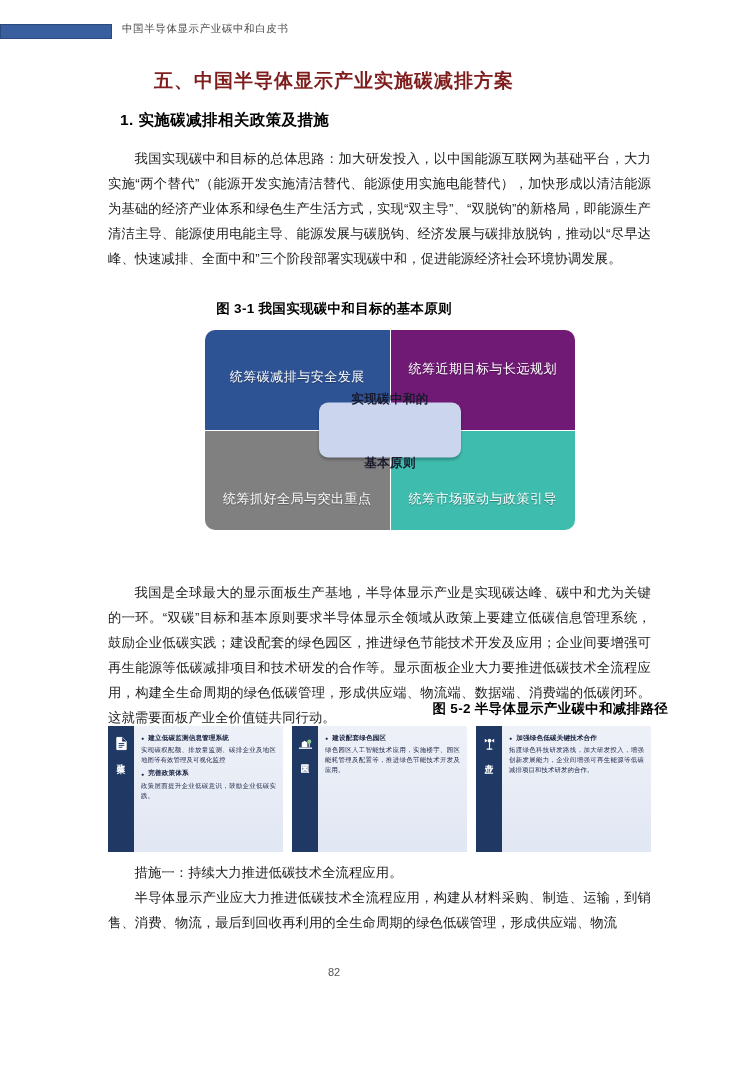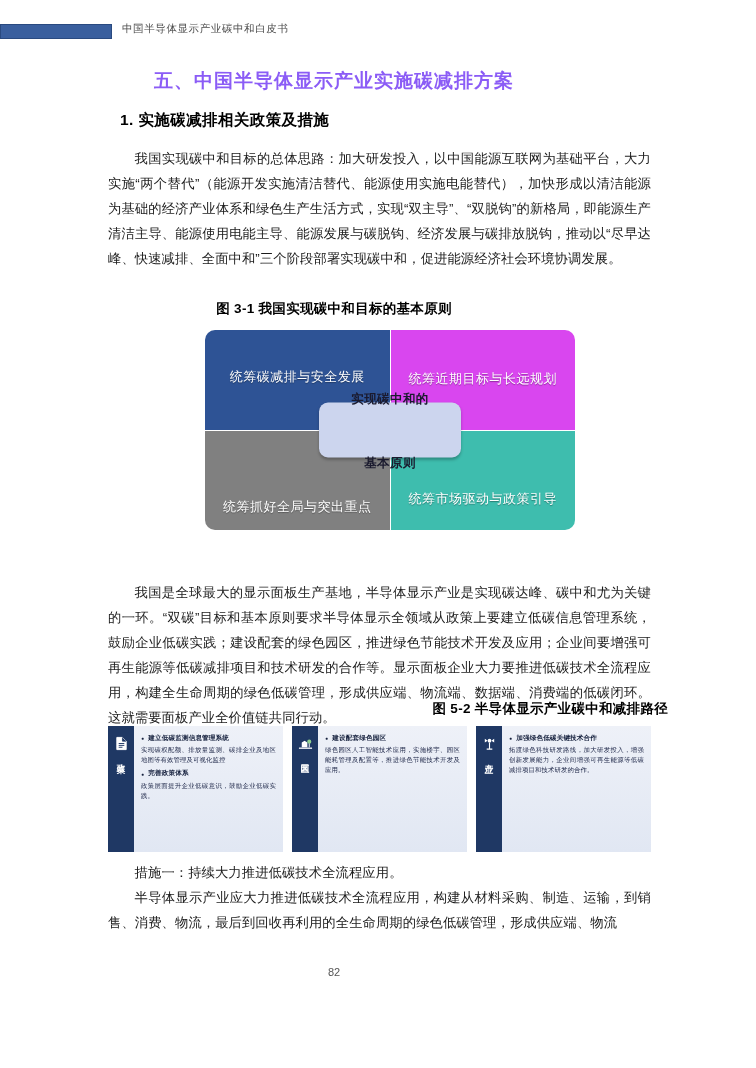--- a/index.html
+++ b/index.html
@@ -43,21 +43,21 @@
 
   
   .h1{
     position:absolute;
     left:0;top:68px;
     width:100%;
     text-align:center;
     font-size:19px;
     font-weight:bold;
     letter-spacing:1px;
-    color:#8b5cf6;
+    color:#7f1d1d;
   }
   .h2{
     position:absolute;
     left:120px;top:110px;
     font-size:15.5px;
     font-weight:bold;
     letter-spacing:.4px;
     color:#000;
   }
 
@@ -115,22 +115,22 @@
     justify-content:center;
     color:#ffffff;
     font-size:13px;
     font-weight:normal;
     letter-spacing:.5px;
     text-shadow:0 1px 1px rgba(0,0,0,.35);
     box-sizing:border-box;
   }
   .quad span{display:block;width:100%;text-align:center;}
   .q-tl{background:#2e5395;border-radius:10px 0 0 0;padding-top:38px;}
-  .q-tr{background:#d946ef;border-radius:0 10px 0 0;padding-top:40px;}
-  .q-bl{background:#808080;border-radius:0 0 0 10px;align-items:flex-end;padding-bottom:14px;}
+  .q-tr{background:#701a75;border-radius:0 10px 0 0;padding-top:30px;}
+  .q-bl{background:#808080;border-radius:0 0 0 10px;align-items:flex-end;padding-bottom:22px;}
   .q-br{background:#3ebdae;border-radius:0 0 10px 0;align-items:flex-end;padding-bottom:22px;}
 
   .center-box{
     position:absolute;
     left:50%;top:50%;
     transform:translate(-50%,-50%);
     width:142px;height:55px;
     background:#ccd5ee;
     border-radius:9px;
     box-shadow:0 2px 3px rgba(0,0,0,.25);

